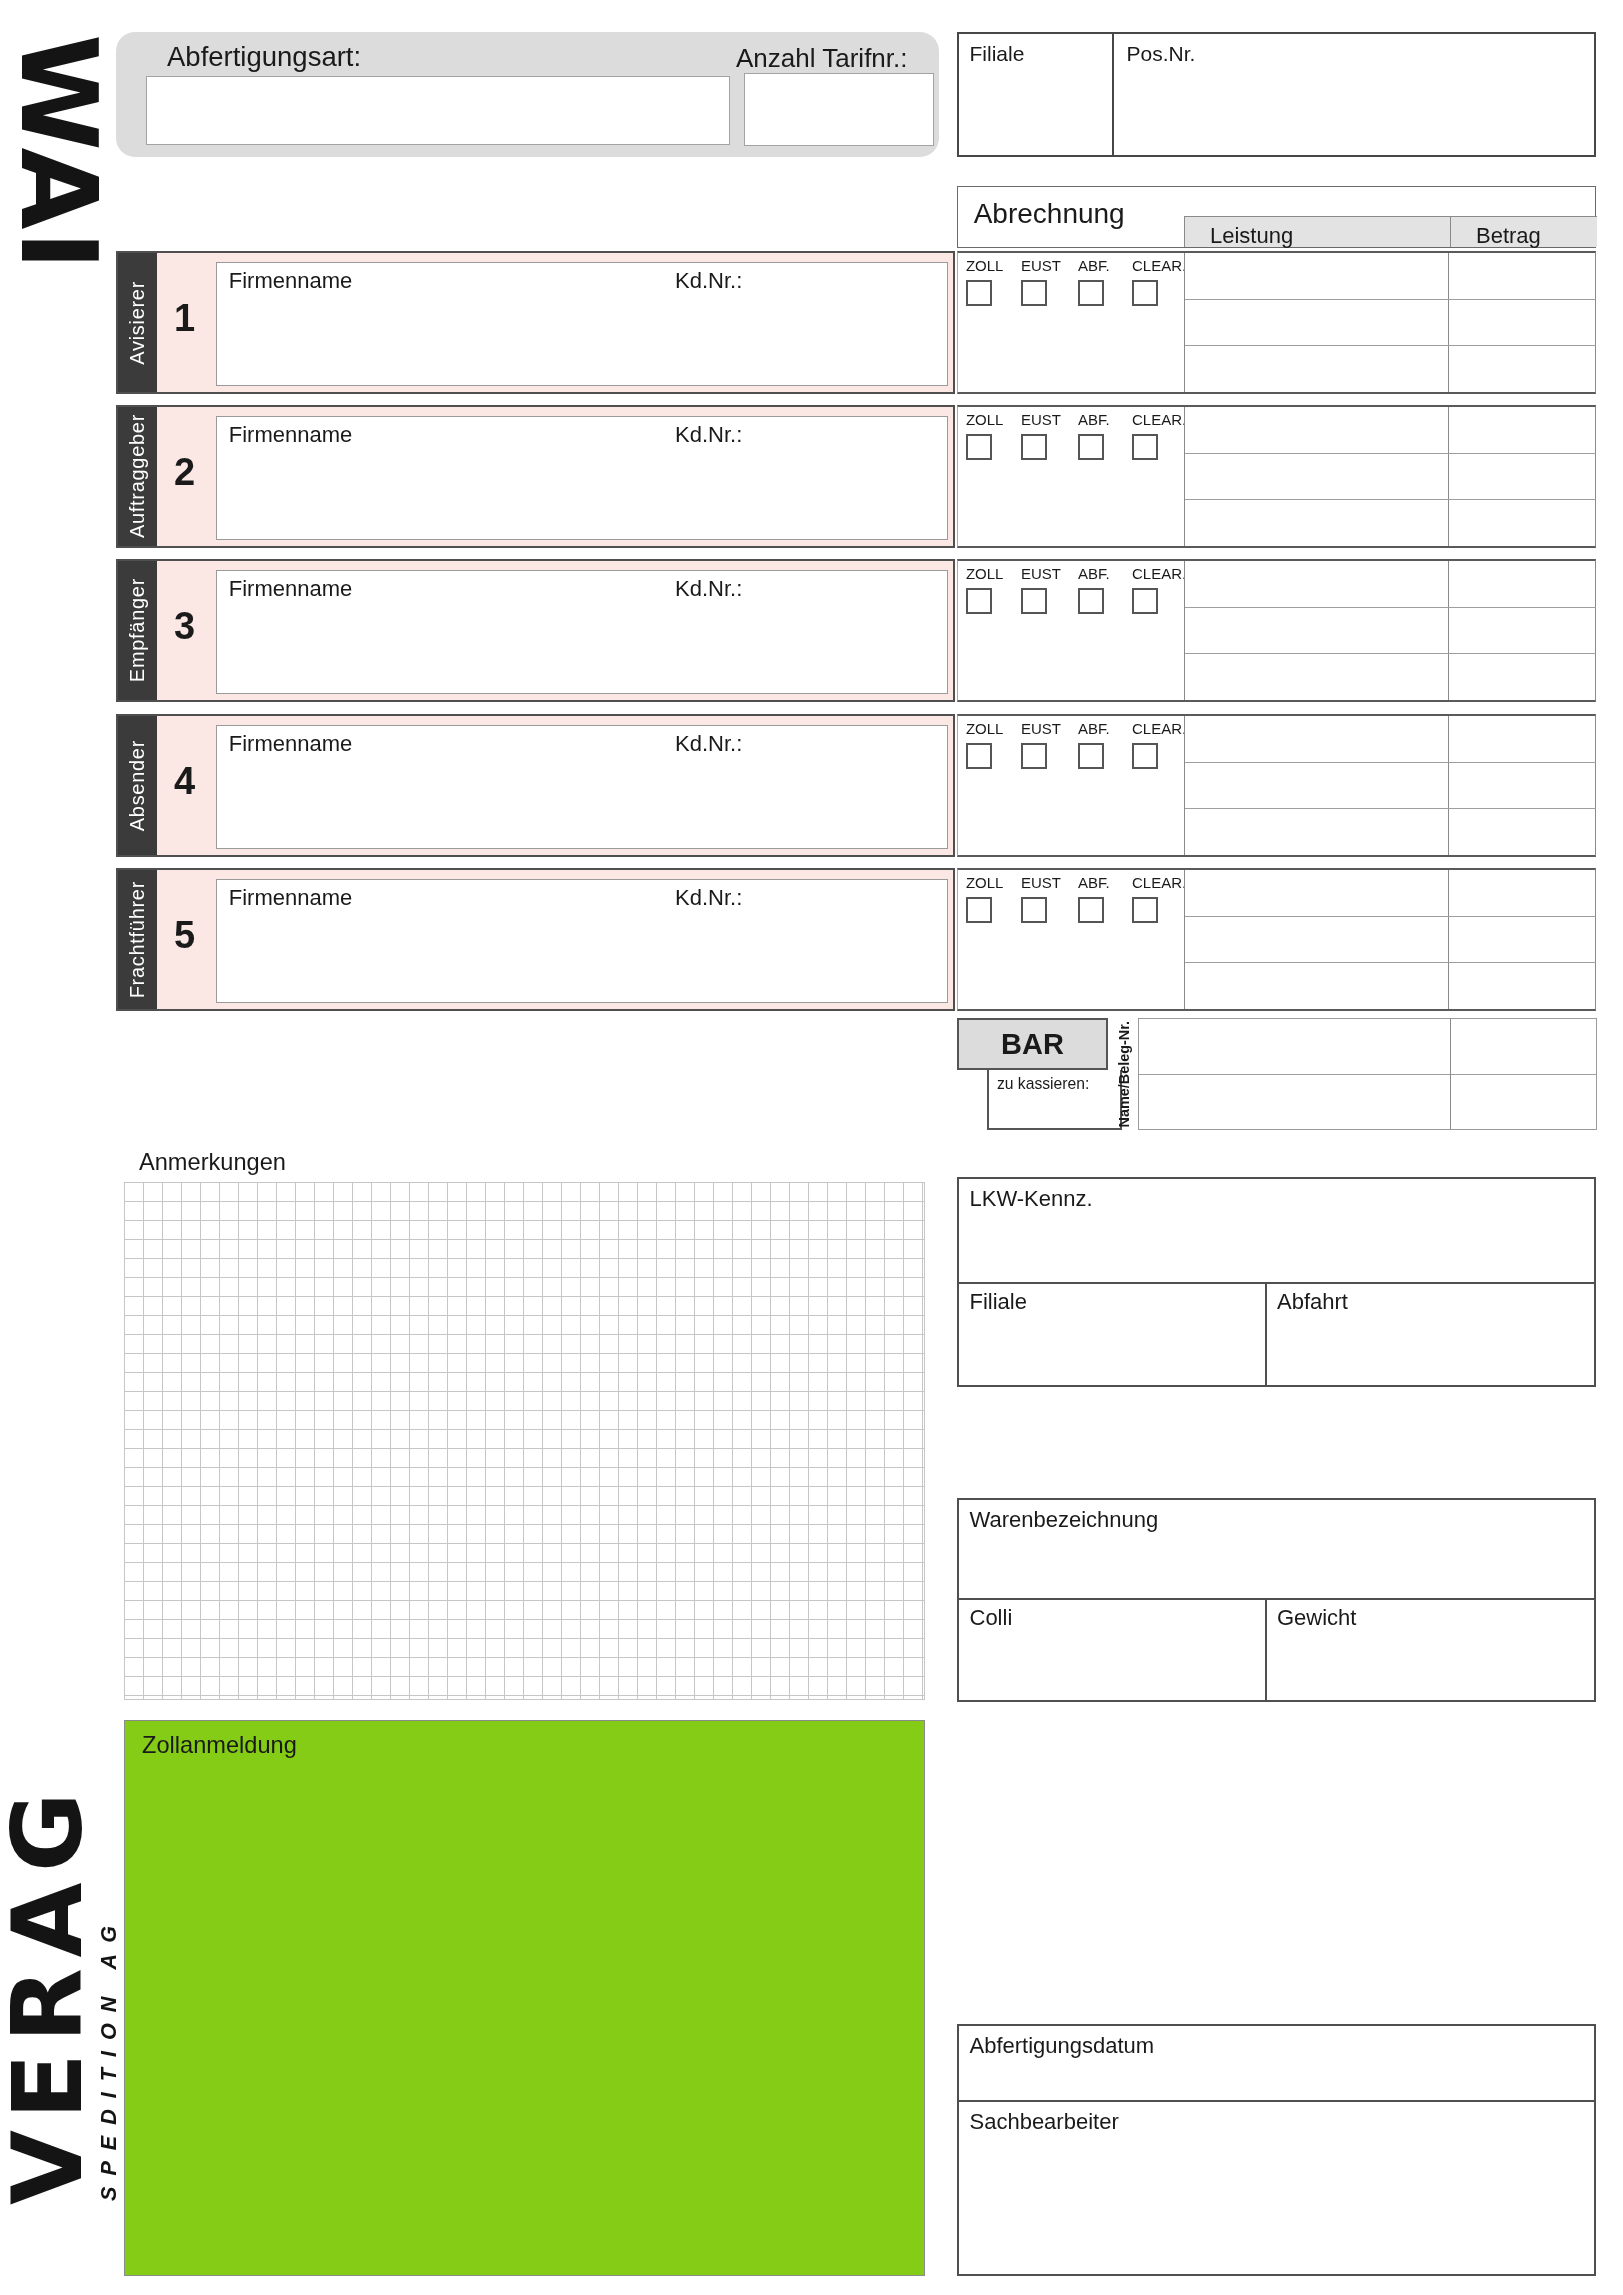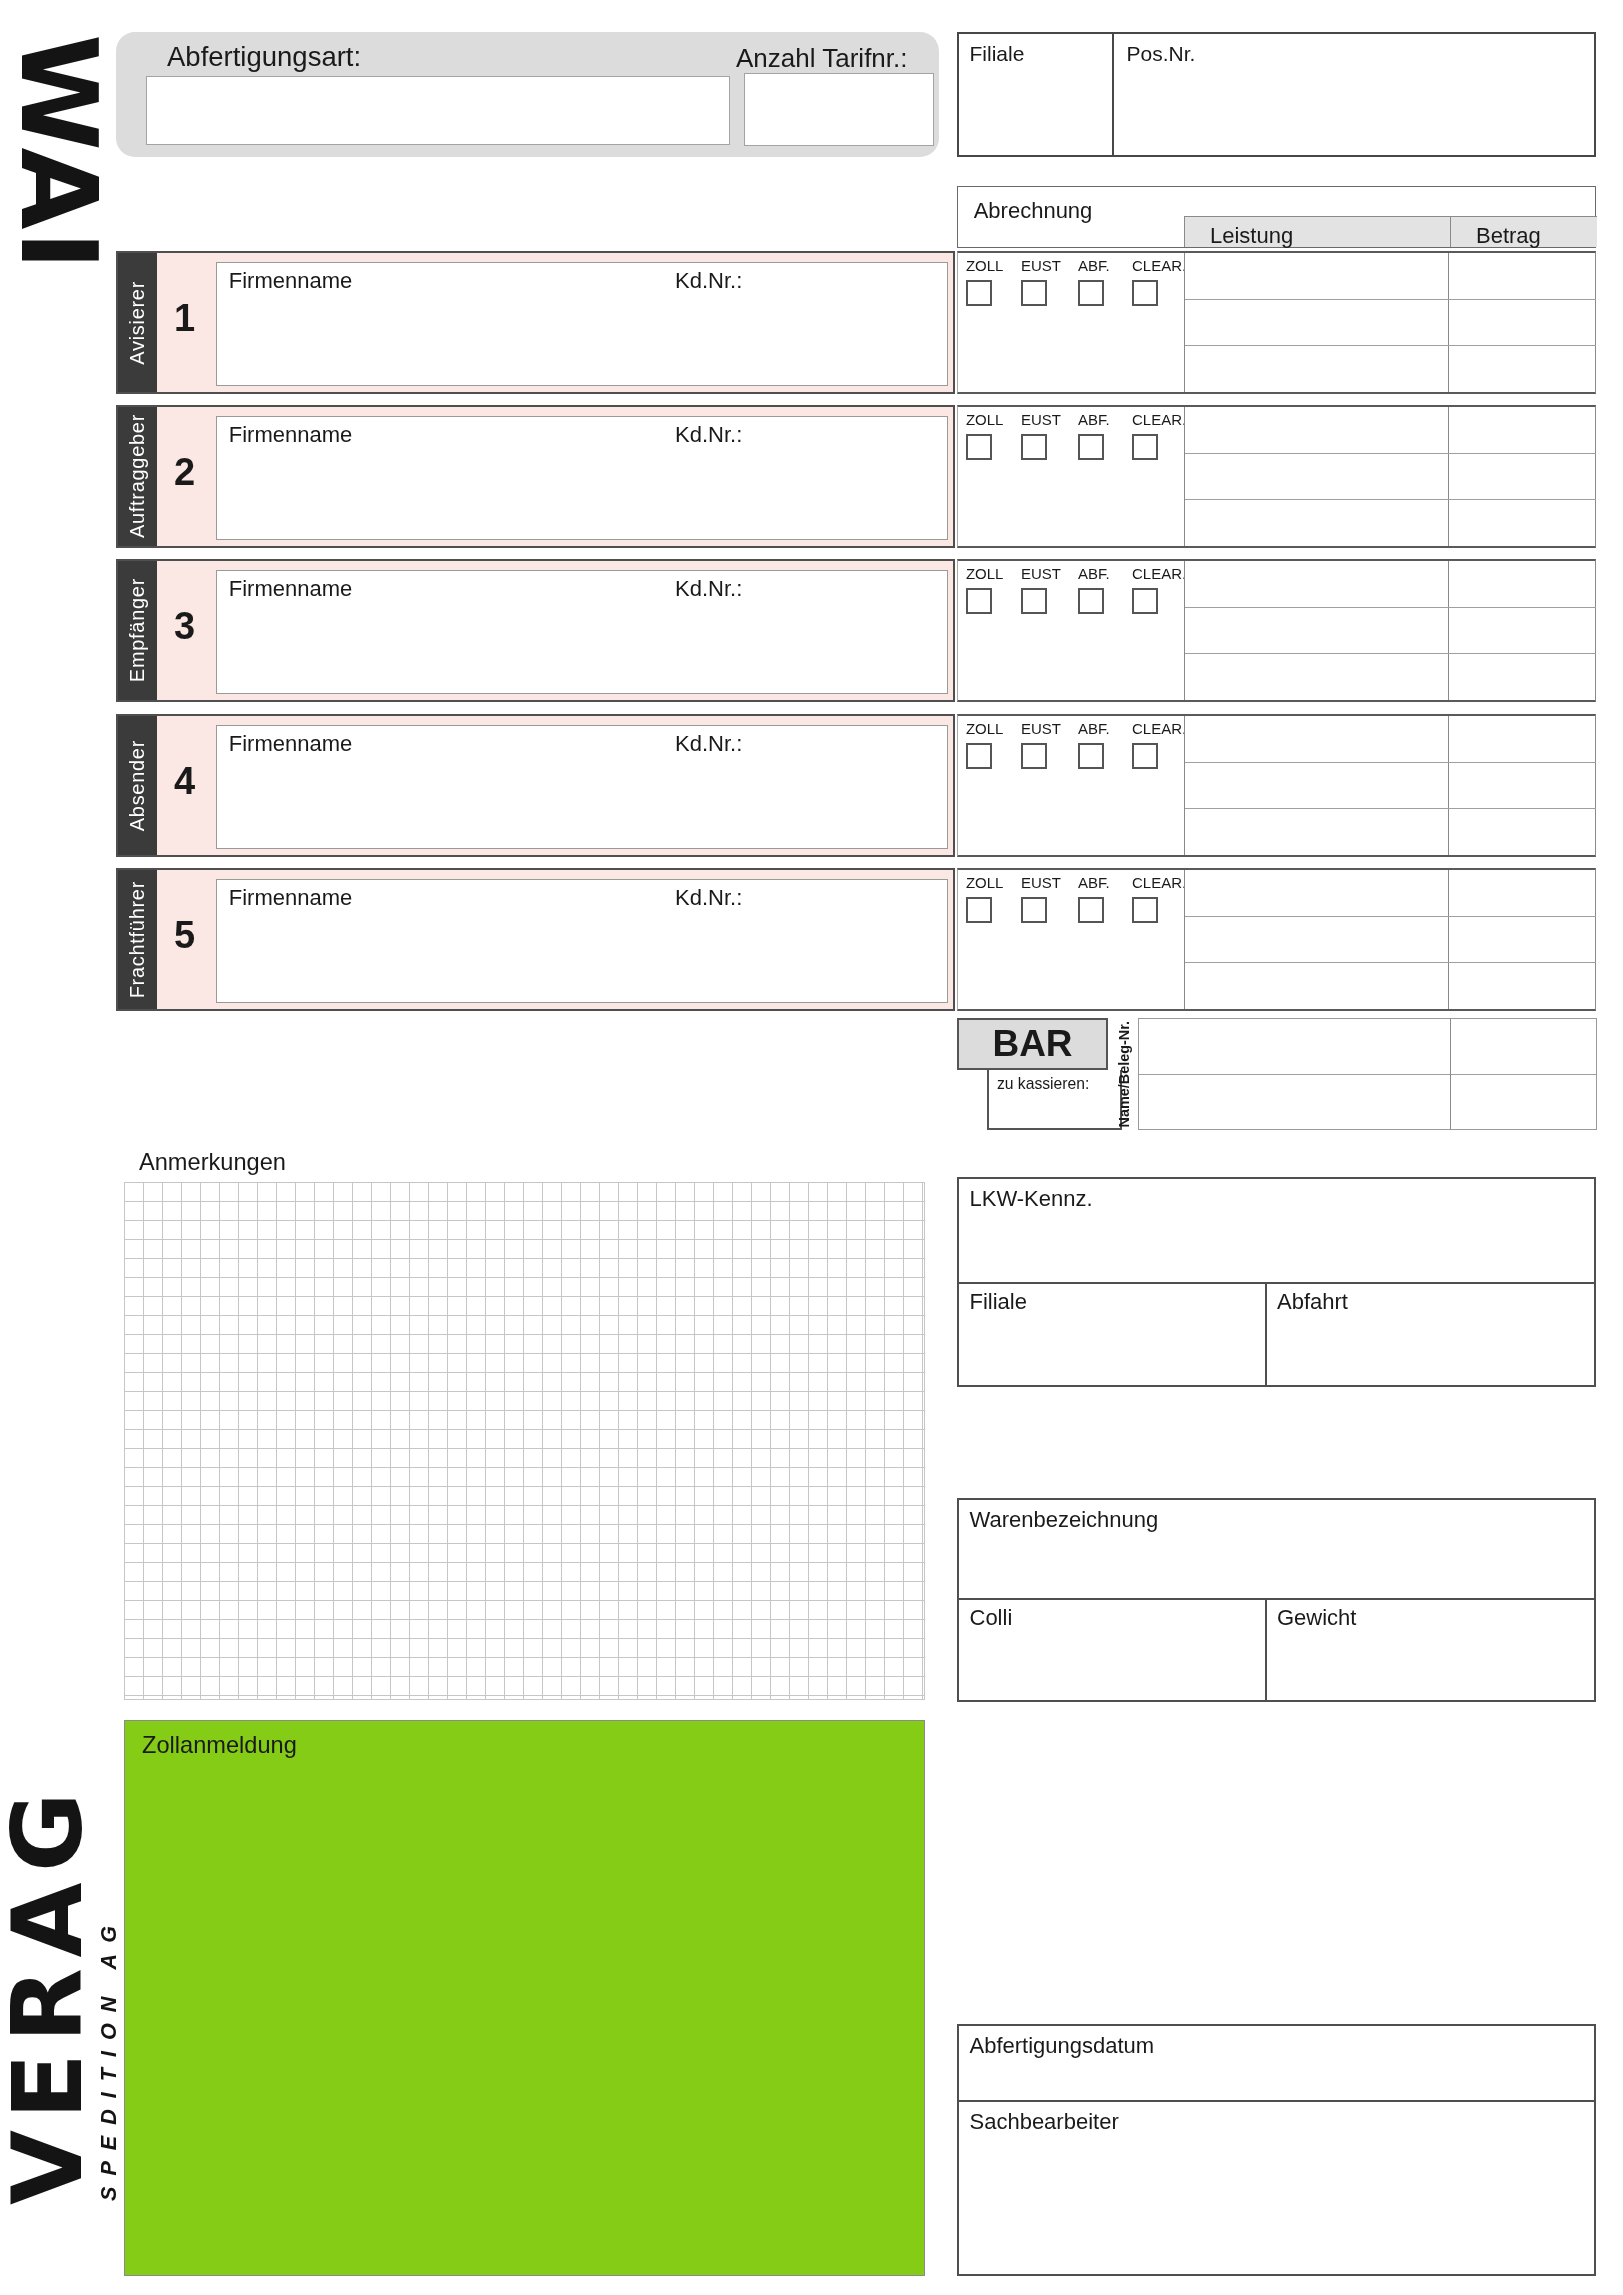--- a/index.html
+++ b/index.html
@@ -34,21 +34,21 @@
   .anz-label { position: absolute; left: 620px; top: 10.5px; font-size: 26px; }
   .anz-input { position: absolute; left: 628px; top: 41px; width: 190px; height: 73px; background: #fff; border: 1.3px solid #a3a3a3; }
 
   .filiale-box { position: absolute; left: 957px; top: 32px; width: 639px; height: 125px; border: 2px solid #474747; background: #fff; }
   .filiale-cell { position: absolute; left: 0; top: 0; bottom: 0; width: 155px; border-right: 2px solid #474747; }
   .cell-label { padding: 7.9px 0 0 10.5px; font-size: 21px; }
   .posnr-cell { position: absolute; left: 157px; top: 0; bottom: 0; right: 0; }
 
   
   .abrechnung-box { position: absolute; left: 957px; top: 186px; width: 639px; height: 62px; border: 1.3px solid #6a6a6a; background: #fff; }
-  .abrechnung-title { position: absolute; left: 15.7px; top: 10.5px; font-size: 22px; }
+  .abrechnung-title { position: absolute; left: 15.7px; top: 10.5px; font-size: 28px; }
   .col-head { position: absolute; bottom: 0; height: 31px; background: #e3e3e3; border-top: 1.3px solid #8a8a8a; border-left: 1.3px solid #8a8a8a; font-size: 22px; padding: 5.9px 0 0 25px; }
   .head-leistung { left: 226px; width: 266px; }
   .head-betrag  { left: 492px; width: 147px; }
 
   
   .party-wrap { position: absolute; left: 116px; width: 1480px; height: 143px; }
   .party-box { position: absolute; left: 0; top: 0; width: 839px; height: 100%; background: #fbe7e4; border: 2px solid #4f4f4f; }
   .role-tab { position: absolute; left: 0; top: 0; bottom: 0; width: 39px; background: #3b3b3b; display: flex; align-items: center; justify-content: center; }
   .role-tab span { writing-mode: vertical-rl; transform: rotate(180deg); color: #ffffff; font-size: 20px; letter-spacing: 0.7px; }
   .party-number { position: absolute; left: 56px; top: 44px; font-size: 38px; font-weight: 700; }
@@ -63,21 +63,21 @@
   .chk-group .lbl { display: block; font-size: 15px; white-space: nowrap; }
   .chk-group .box { display: block; width: 26px; height: 26px; border: 2px solid #555; background: #fff; margin-top: 5.9px; }
   .billing-grid { position: absolute; left: 226px; top: 0; bottom: 0; width: 412px; border-left: 1.3px solid #8a8a8a; display: flex; flex-direction: column; }
   .bg-row { flex: 1; display: flex; border-bottom: 1.3px solid #9f9f9f; }
   .bg-row:last-child { border-bottom: none; }
   .bg-cell-l { width: 264px; border-right: 1.3px solid #8a8a8a; }
   .bg-cell-b { flex: 1; }
 
   
   .bar-cell { position: absolute; left: 957px; top: 1018px; width: 151px; height: 52px; background: #dcdcdc; border: 2px solid #555;
-              display: flex; align-items: center; justify-content: center; font-size: 37px; font-weight: 700; }
+              display: flex; align-items: center; justify-content: center; font-size: 29px; font-weight: 700; }
   .kass-cell { position: absolute; left: 957px; top: 1070px; width: 135px; height: 60px; border: 2px solid #555; border-top: none; background: #fff; font-size: 15.7px; padding: 5.2px 0 0 7.9px; margin-left: 30px; }
   .name-beleg { position: absolute; left: 1110px; top: 1018px; width: 27.5px; height: 112px; display: flex; align-items: center; justify-content: center; }
   .name-beleg span { writing-mode: vertical-rl; transform: rotate(180deg); font-size: 14.4px; font-weight: 700; white-space: nowrap; }
   .bar-grid { position: absolute; left: 1138px; top: 1018px; width: 459px; height: 112px; border: 1.3px solid #9a9a9a; }
   .bar-row-top { position: absolute; left: 0; right: 0; top: 0; height: 56px; border-bottom: 1.3px solid #9f9f9f; }
   .bar-vdiv { position: absolute; left: 311px; top: 0; bottom: 0; border-left: 1.3px solid #8a8a8a; }
 
   
   .anm-label { position: absolute; left: 139px; top: 1149px; font-size: 23.6px; }
   .anm-grid { position: absolute; left: 124px; top: 1182px; width: 801px; height: 518px;

